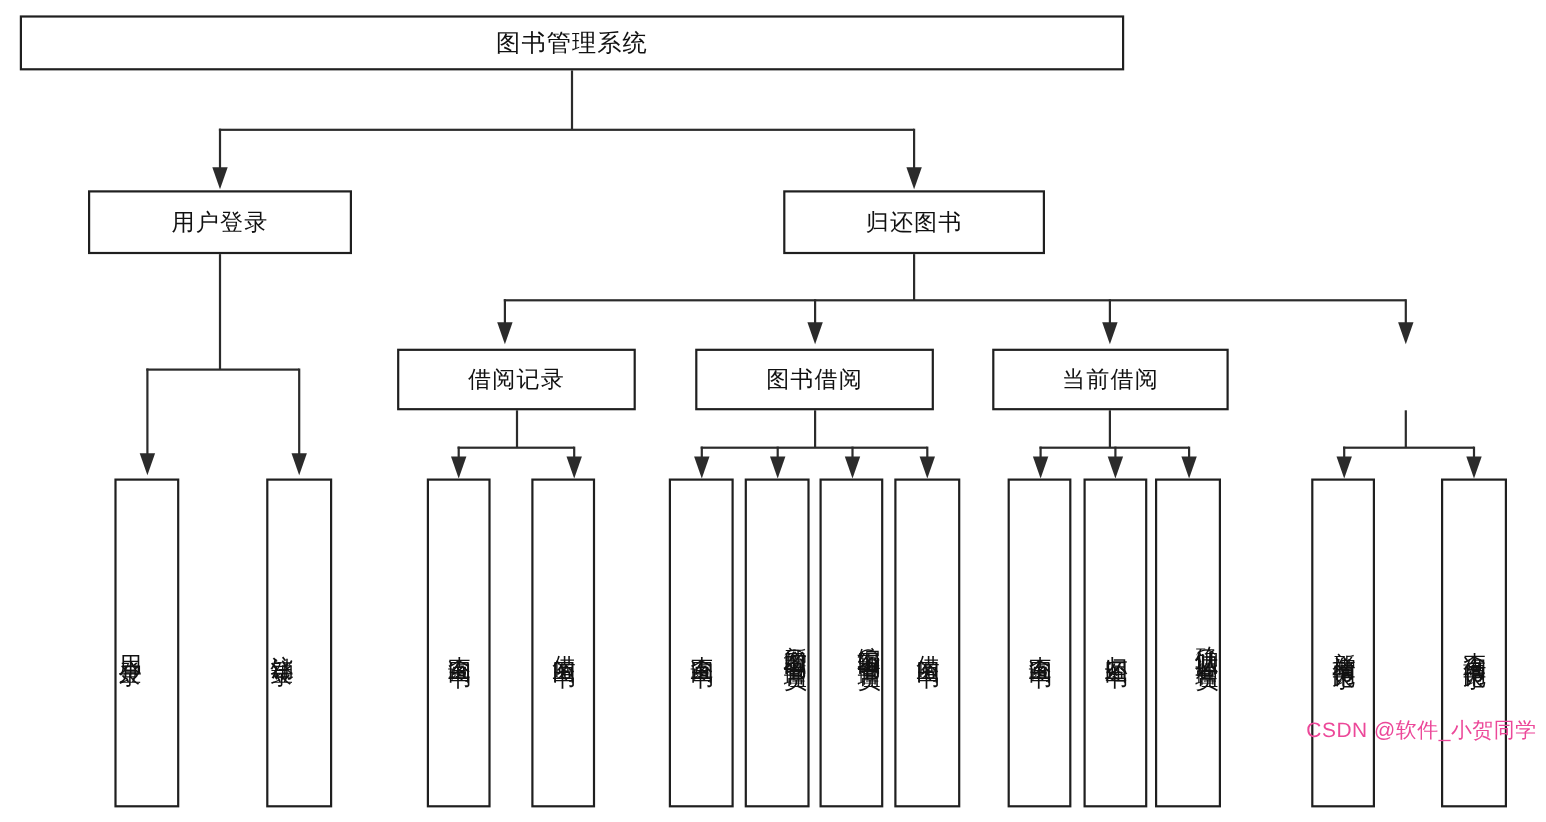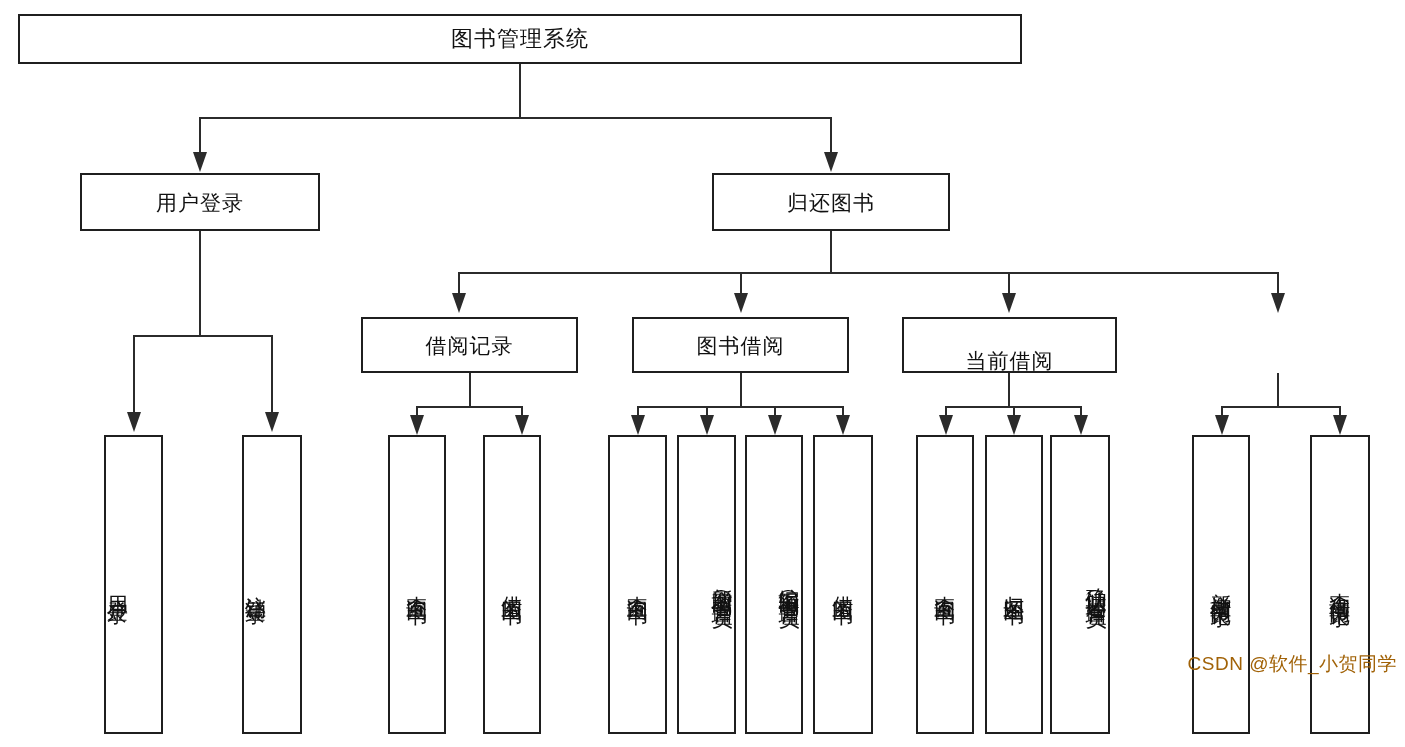--- a/index.html
+++ b/index.html
@@ -61,21 +61,21 @@
     border-right:7px solid transparent;
     border-top:20px solid #2b2b2b;
   }
 
   
   .watermark {
     position:absolute;
     right:8px;
     bottom:4px;
     font-size:19px;
-    color:#a16207;
+    color:#ec4899;
     white-space:nowrap;
     letter-spacing:0.5px;
   }
 </style>
 </head>
 <body>
 
 <div id="stage">
 
   <div class="node h root" style="left:18px; top:14px; width:1004px; height:50px;">
@@ -114,21 +114,21 @@
   <div class="arrow" style="left:1002px; top:293px;"></div>
   <div class="vline" style="left:1277px; top:272px; height:24px;"></div>
   <div class="arrow" style="left:1271px; top:293px;"></div>
 
   <div class="node h" style="left:361px; top:317px; width:217px; height:56px;">
     <span>借阅记录</span>
   </div>
   <div class="node h" style="left:632px; top:317px; width:217px; height:56px;text-align:right;">
     <span>图书借阅</span>
   </div>
-  <div class="node h" style="left:902px; top:317px; width:215px; height:56px;align-items:flex-end;">
+  <div class="node h" style="left:902px; top:317px; width:215px; height:56px;">
     <span>当前借阅</span>
   </div>
 
   <div class="vline" style="left:469px; top:373px; height:34px;"></div>
   <div class="hline" style="left:416px; top:406px; width:106px;"></div>
   <div class="vline" style="left:416px; top:406px; height:12px;"></div>
   <div class="arrow" style="left:410px; top:415px;"></div>
   <div class="vline" style="left:521px; top:406px; height:12px;"></div>
   <div class="arrow" style="left:515px; top:415px;"></div>
 

